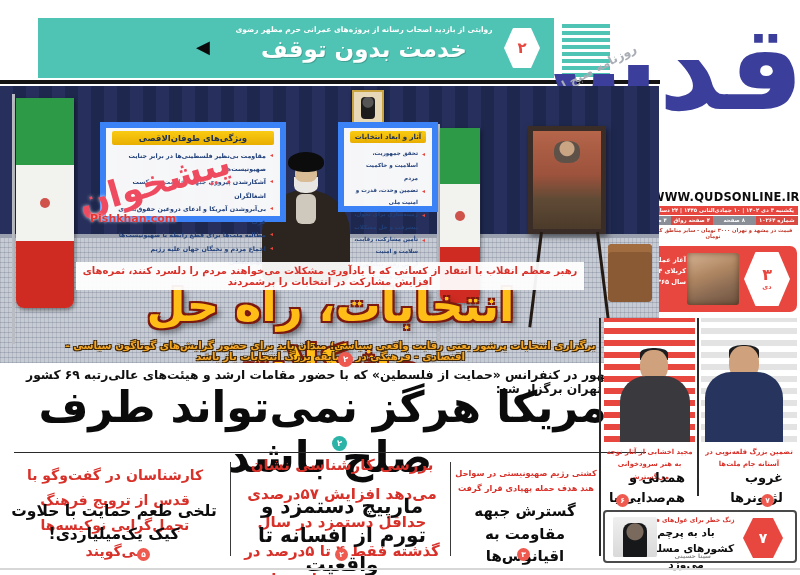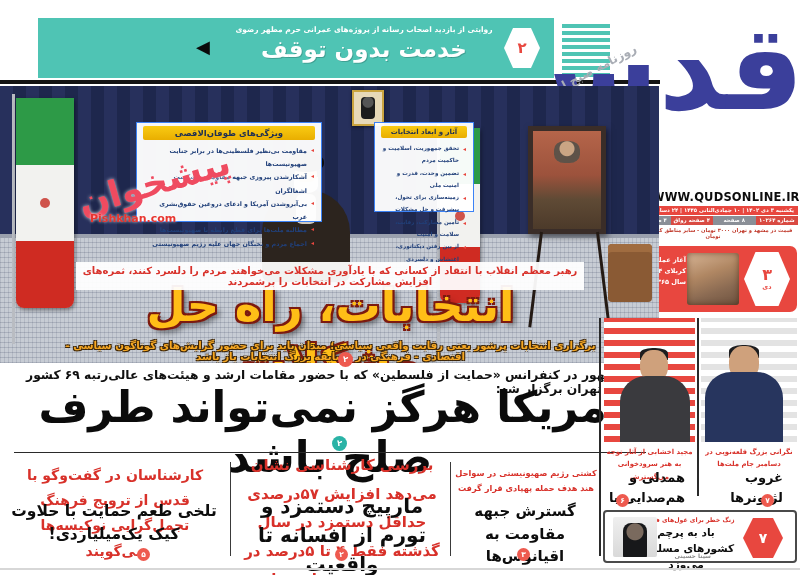--- a/index.html
+++ b/index.html
@@ -102,21 +102,21 @@
     box-shadow:inset 0 8px 0 #a06c40; }
 
   .soleimani { left:528px; top:40px; width:78px; height:108px; background:#3a2d28; padding:5px; box-shadow:2px 3px 6px rgba(0,0,0,.5); }
   .soleimani .inner { width:100%; height:100%; background:linear-gradient(180deg,#b5654a 0%,#9c523c 45%,#5f4a35 70%,#4c3a2a 100%); position:relative; }
   .soleimani .inner::after { content:""; position:absolute; left:50%; top:10px; width:26px; height:22px; margin-left:-13px;
     background:radial-gradient(circle at 50% 35%, #caa584 0 7px, #5e5248 8px); border-radius:40%; }
   .easel { position:absolute; width:3px; height:96px; background:#241a14; transform-origin:top; }
   .easel1 { left:540px; top:146px; transform:rotate(7deg); } .easel2 { left:596px; top:146px; transform:rotate(-7deg); }
 
   
-  .infobox { position:absolute; background:rgba(255,255,255,.96); border:1px solid #3b82f6;margin-left:36px; }
+  .infobox { position:absolute; background:rgba(255,255,255,.96); border:6px solid #3b82f6; }
   .infobox-left { left:100px; top:36px; width:186px; height:100px; }
   .infobox-right { left:338px; top:36px; width:100px; height:90px; }
   .infobox .hd { margin:3px 6px 2px; background:linear-gradient(180deg,#f9cb13,#e9ae00);
     color:#203052; font-weight:700; text-align:center; border-radius:2px; }
   .infobox-left .hd { font-size:8.5px; padding:2px 0; }
   .infobox-right .hd { font-size:7px; padding:2px 0; }
   .infobox ul { list-style:none; padding:2px 7px 0; }
   .infobox li { position:relative; padding-right:7px; color:#21407a; font-weight:700; }
   .infobox-left li { font-size:6.3px; line-height:2.1; }
   .infobox-right li { font-size:5.6px; line-height:2.2; }
@@ -319,21 +319,21 @@
   <div class="abs pg-circle pg-red" style="left:137px; top:548px; width:13px; height:13px; line-height:13px; font-size:7.5px;">۵</div>
 
   <div class="abs side-vline"></div>
   <div class="abs mid-vline"></div>
 
   <div class="pphoto pp-right">
     <div class="phair"></div>
       <div class="phead"></div>
       <div class="pbody"></div>
   </div>
-  <div class="story-kicker sk1">نگرانی بزرگ قلعه‌نویی در دسامبر جام ملت‌ها</div>
+  <div class="story-kicker sk1">تضمین بزرگ قلعه‌نویی در آستانه جام ملت‌ها</div>
   <div class="story-headline sh1">غروب لژیونرها</div>
   <div class="abs pg-circle pg-red" style="left:761px; top:494px; width:13px; height:13px; line-height:13px; font-size:7.5px;">۷</div>
 
   <div class="pphoto pp-left">
     <div class="phair"></div>
       <div class="phead"></div>
       <div class="pbody"></div>
   </div>
   <div class="story-kicker sk2">مجید اخشابی از آثار توجه به هنر سرودخوانی می‌گسترش</div>
   <div class="story-headline sh2">همدلی و هم‌صدایی با سرود</div>

